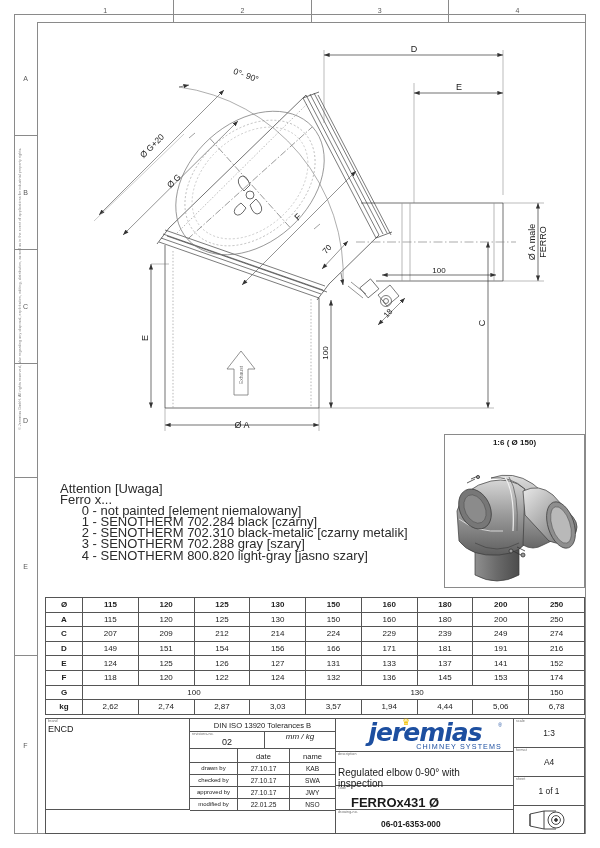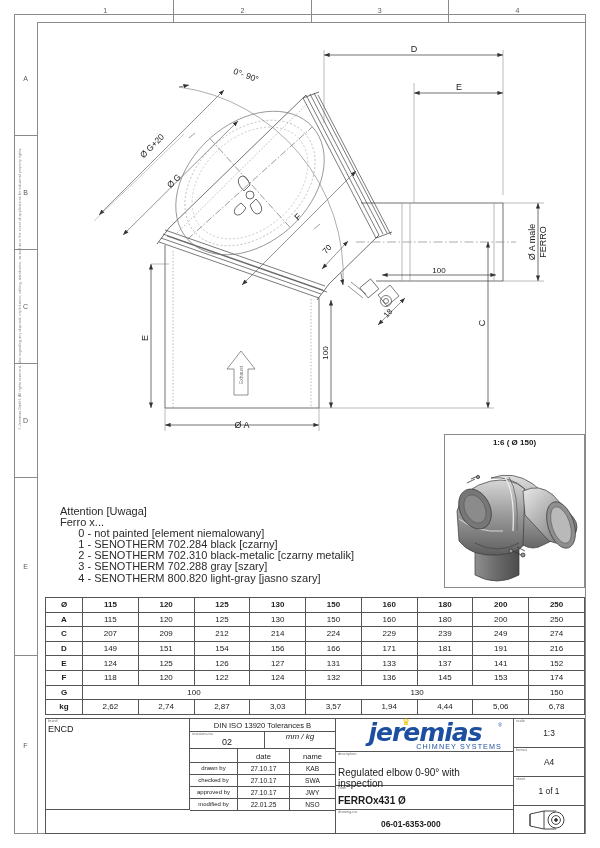--- a/index.html
+++ b/index.html
@@ -19,21 +19,21 @@
   .row-mark:last-child{border-bottom:none;}
 
   .copyright{position:absolute;left:18px;top:430px;width:420px;font-size:3.6px;color:#7a7a7a;
     transform:rotate(-90deg);transform-origin:0 0;white-space:nowrap;letter-spacing:.1px;}
 
   
   .canvas{position:absolute;left:38px;top:23px;width:547px;height:565px;}
   .canvas svg{display:block;}
 
   
-  .notes{position:absolute;left:60px;top:506px;font-size:11px;line-height:11.1px;color:#2b2b2b;white-space:pre;}
+  .notes{position:absolute;left:60px;top:483px;font-size:13px;line-height:11.1px;color:#2b2b2b;white-space:pre;}
 
   
   .isobox{position:absolute;left:444px;top:434px;width:141px;height:154px;border:1px solid #8a8a8a;box-sizing:border-box;background:#fff;}
   .iso-title{position:absolute;left:0;top:3px;width:100%;text-align:center;font-size:8px;font-weight:bold;}
   .iso-art{position:absolute;left:0;top:16px;width:141px;height:136px;}
 
   
   table{border-collapse:collapse;}
   .dimtable{position:absolute;left:45px;top:597px;width:540px;}
   .dimtable td{border:1px solid #555;font-size:8px;text-align:center;height:13.6px;padding:0;color:#222;}
@@ -466,21 +466,21 @@
 
     <div class="tb-cell" style="left:290px;top:0;width:178px;height:33px;"></div>
 
     <div class="tb-cell" style="left:290px;top:33px;width:178px;height:34px;">
       <span class="tb-tag">description</span>
       <span class="tb-left" style="top:15px;font-size:10px;line-height:11px;width:168px;display:block;">Regulated elbow 0-90° with inspection</span>
     </div>
 
     <div class="tb-cell" style="left:290px;top:67px;width:178px;height:24px;">
       <span class="tb-tag">code</span>
-      <span class="tb-left" style="top:9px;font-size:10px;font-weight:bold;">FERROx431 Ø</span>
+      <span class="tb-left" style="top:9px;font-size:13px;font-weight:bold;margin-left:13px;">FERROx431 Ø</span>
     </div>
 
     <div class="tb-cell" style="left:290px;top:91px;width:178px;height:24px;border-bottom:none;">
       <span class="tb-tag">drawing-no.</span>
       <span class="tb-left" style="top:9px;font-size:8.4px;font-weight:bold;padding-left:43px;">06-01-6353-000</span>
     </div>
 
     <div class="tb-cell" style="left:468px;top:0;width:70px;height:29px;border-right:none;">
       <span class="tb-tag">scale</span>
       <span class="tb-val" style="top:9px;">1:3</span>

